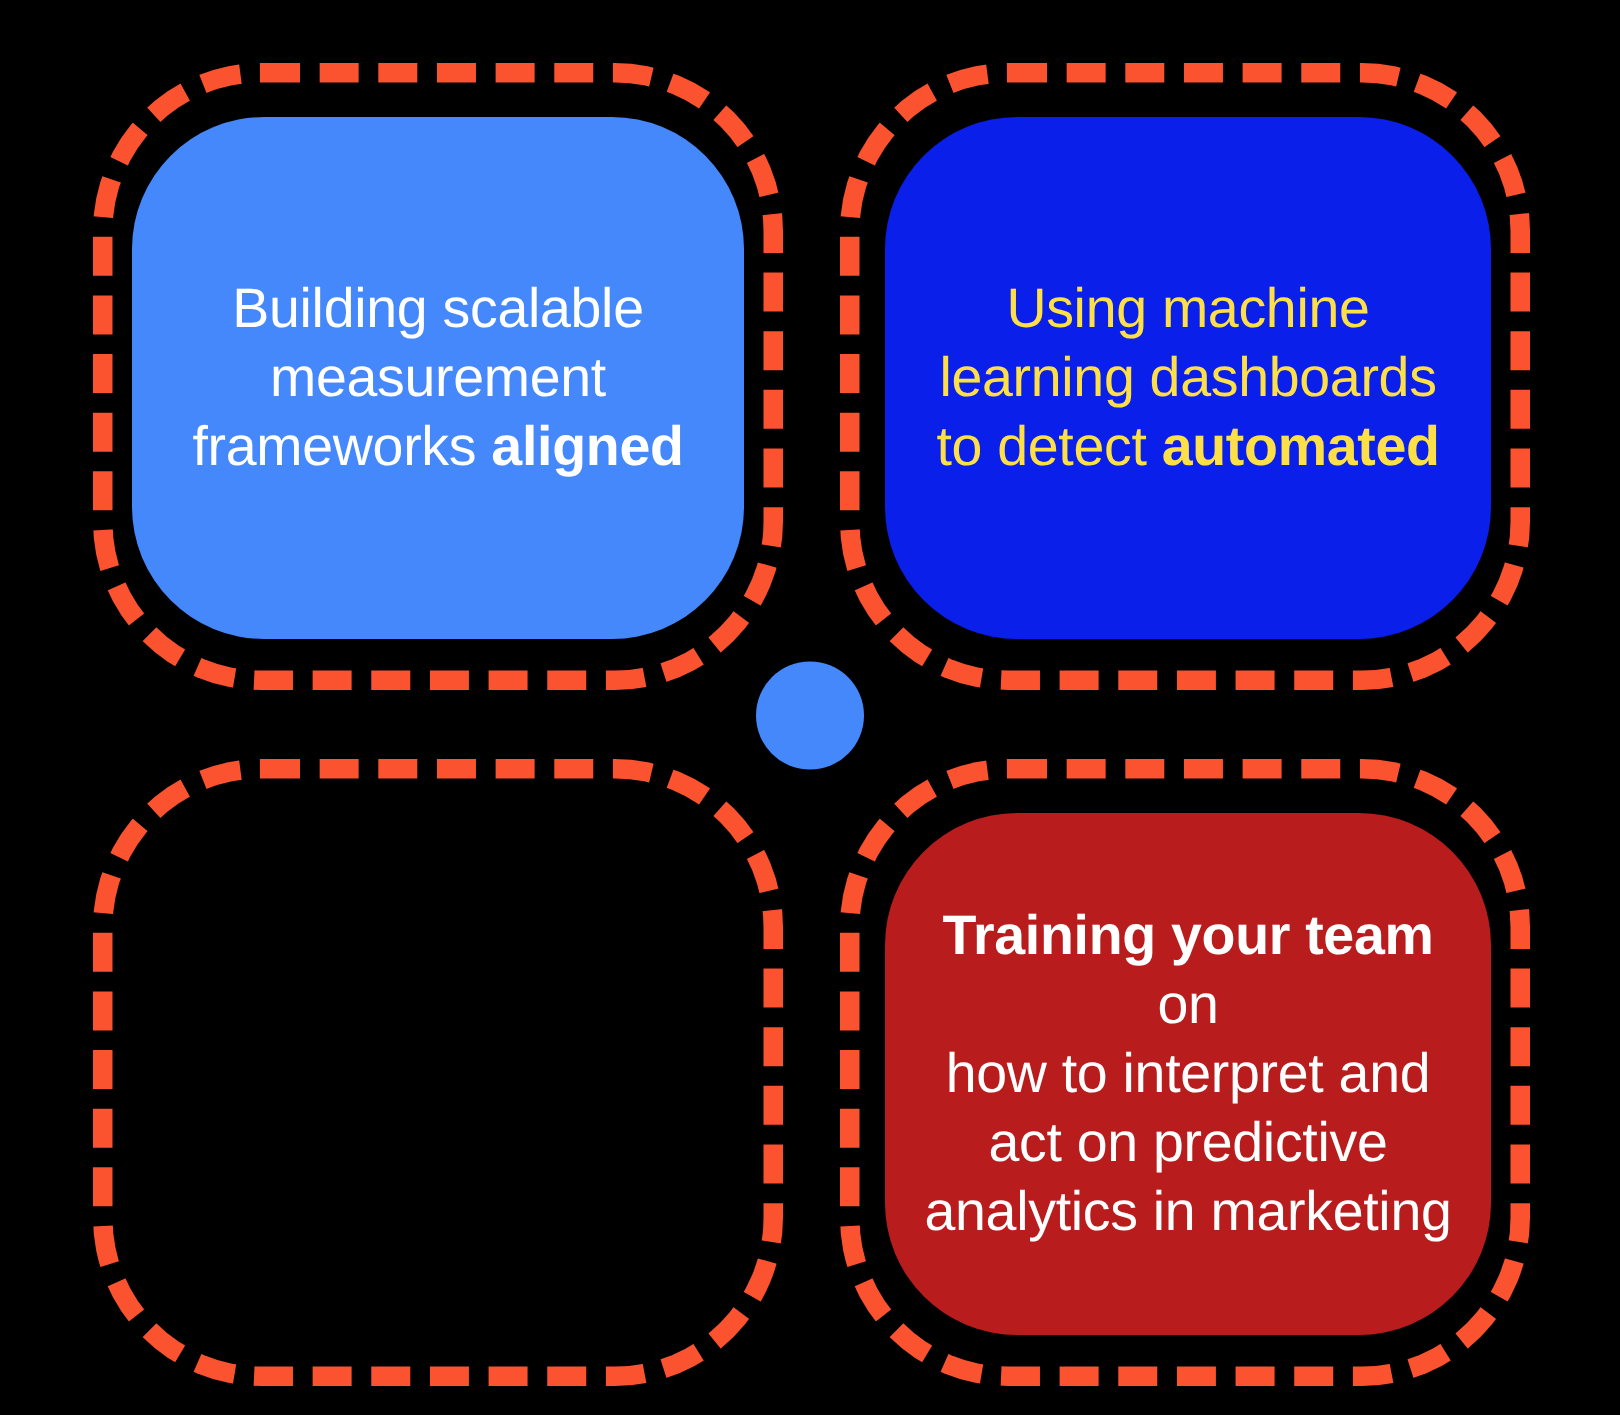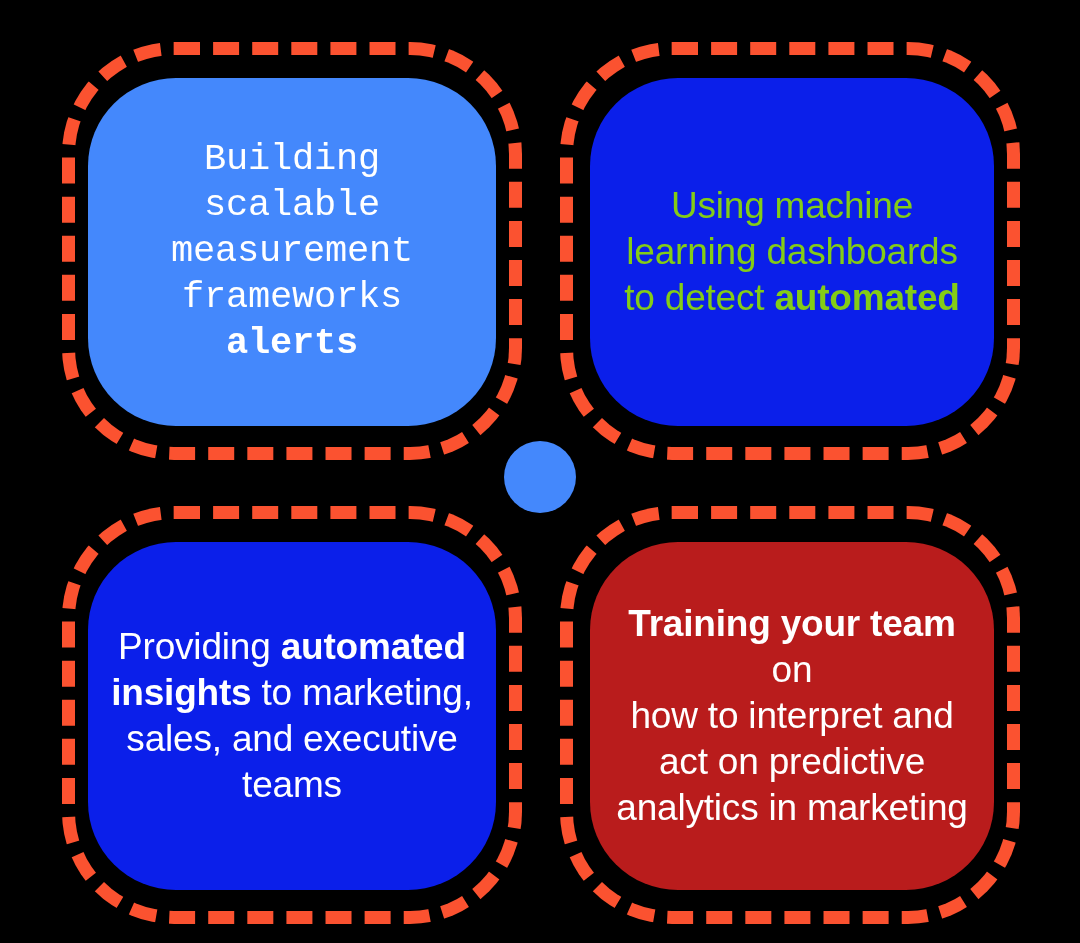--- a/index.html
+++ b/index.html
@@ -97,37 +97,34 @@
     background: #4488FC;
   }
 </style>
 </head>
 <body>
 
 <div id="stage" style="background: rgb(0, 0, 0);">
 
   <div class="quadrant" id="q-tl">
     <div class="dash-ring" style="border-color: rgb(251, 82, 48);"></div>
-    <div class="card light" style="background: rgb(68, 136, 252); font-family: Liberation Mono, monospace;">
-      <div class="card-text" style="color: rgb(255, 255, 255);">Building scalable<br>measurement<br>frameworks <b>alerts</b><br></div>
+    <div class="card light" style="background: rgb(68, 136, 252);">
+      <div class="card-text" style="color: rgb(255, 255, 255);">Building scalable<br>measurement<br>frameworks <b>aligned</b><br></div>
     </div>
   </div>
 
   <div class="quadrant" id="q-tr">
     <div class="dash-ring" style="border-color: rgb(251, 82, 48);"></div>
     <div class="card dark" style="background: rgb(11, 31, 234);">
-      <div class="card-text" style="color: #84cc16;">Using machine<br>learning dashboards<br>to detect <b>automated</b><br></div>
+      <div class="card-text" style="color: #fde047;">Using machine<br>learning dashboards<br>to detect <b>automated</b><br></div>
     </div>
   </div>
 
   <div class="quadrant" id="q-bl">
     <div class="dash-ring" style="border-color: rgb(251, 82, 48);"></div>
-    <div class="card dark" style="background: rgb(11, 31, 234);">
-      <div class="card-text" style="color: rgb(255, 255, 255);">Providing <b>automated</b><br><b>insights</b> to marketing,<br>sales, and executive<br>teams</div>
-    </div>
   </div>
 
   <div class="quadrant" id="q-br">
     <div class="dash-ring" style="border-color: rgb(251, 82, 48);"></div>
     <div class="card light" style="background: #b91c1c;">
       <div class="card-text" style="color: rgb(255, 255, 255);"><b>Training your team</b> on<br>how to interpret and<br>act on predictive<br>analytics in marketing</div>
     </div>
   </div>
 
   <div id="center-dot" style="background: rgb(68, 136, 252);"></div>

